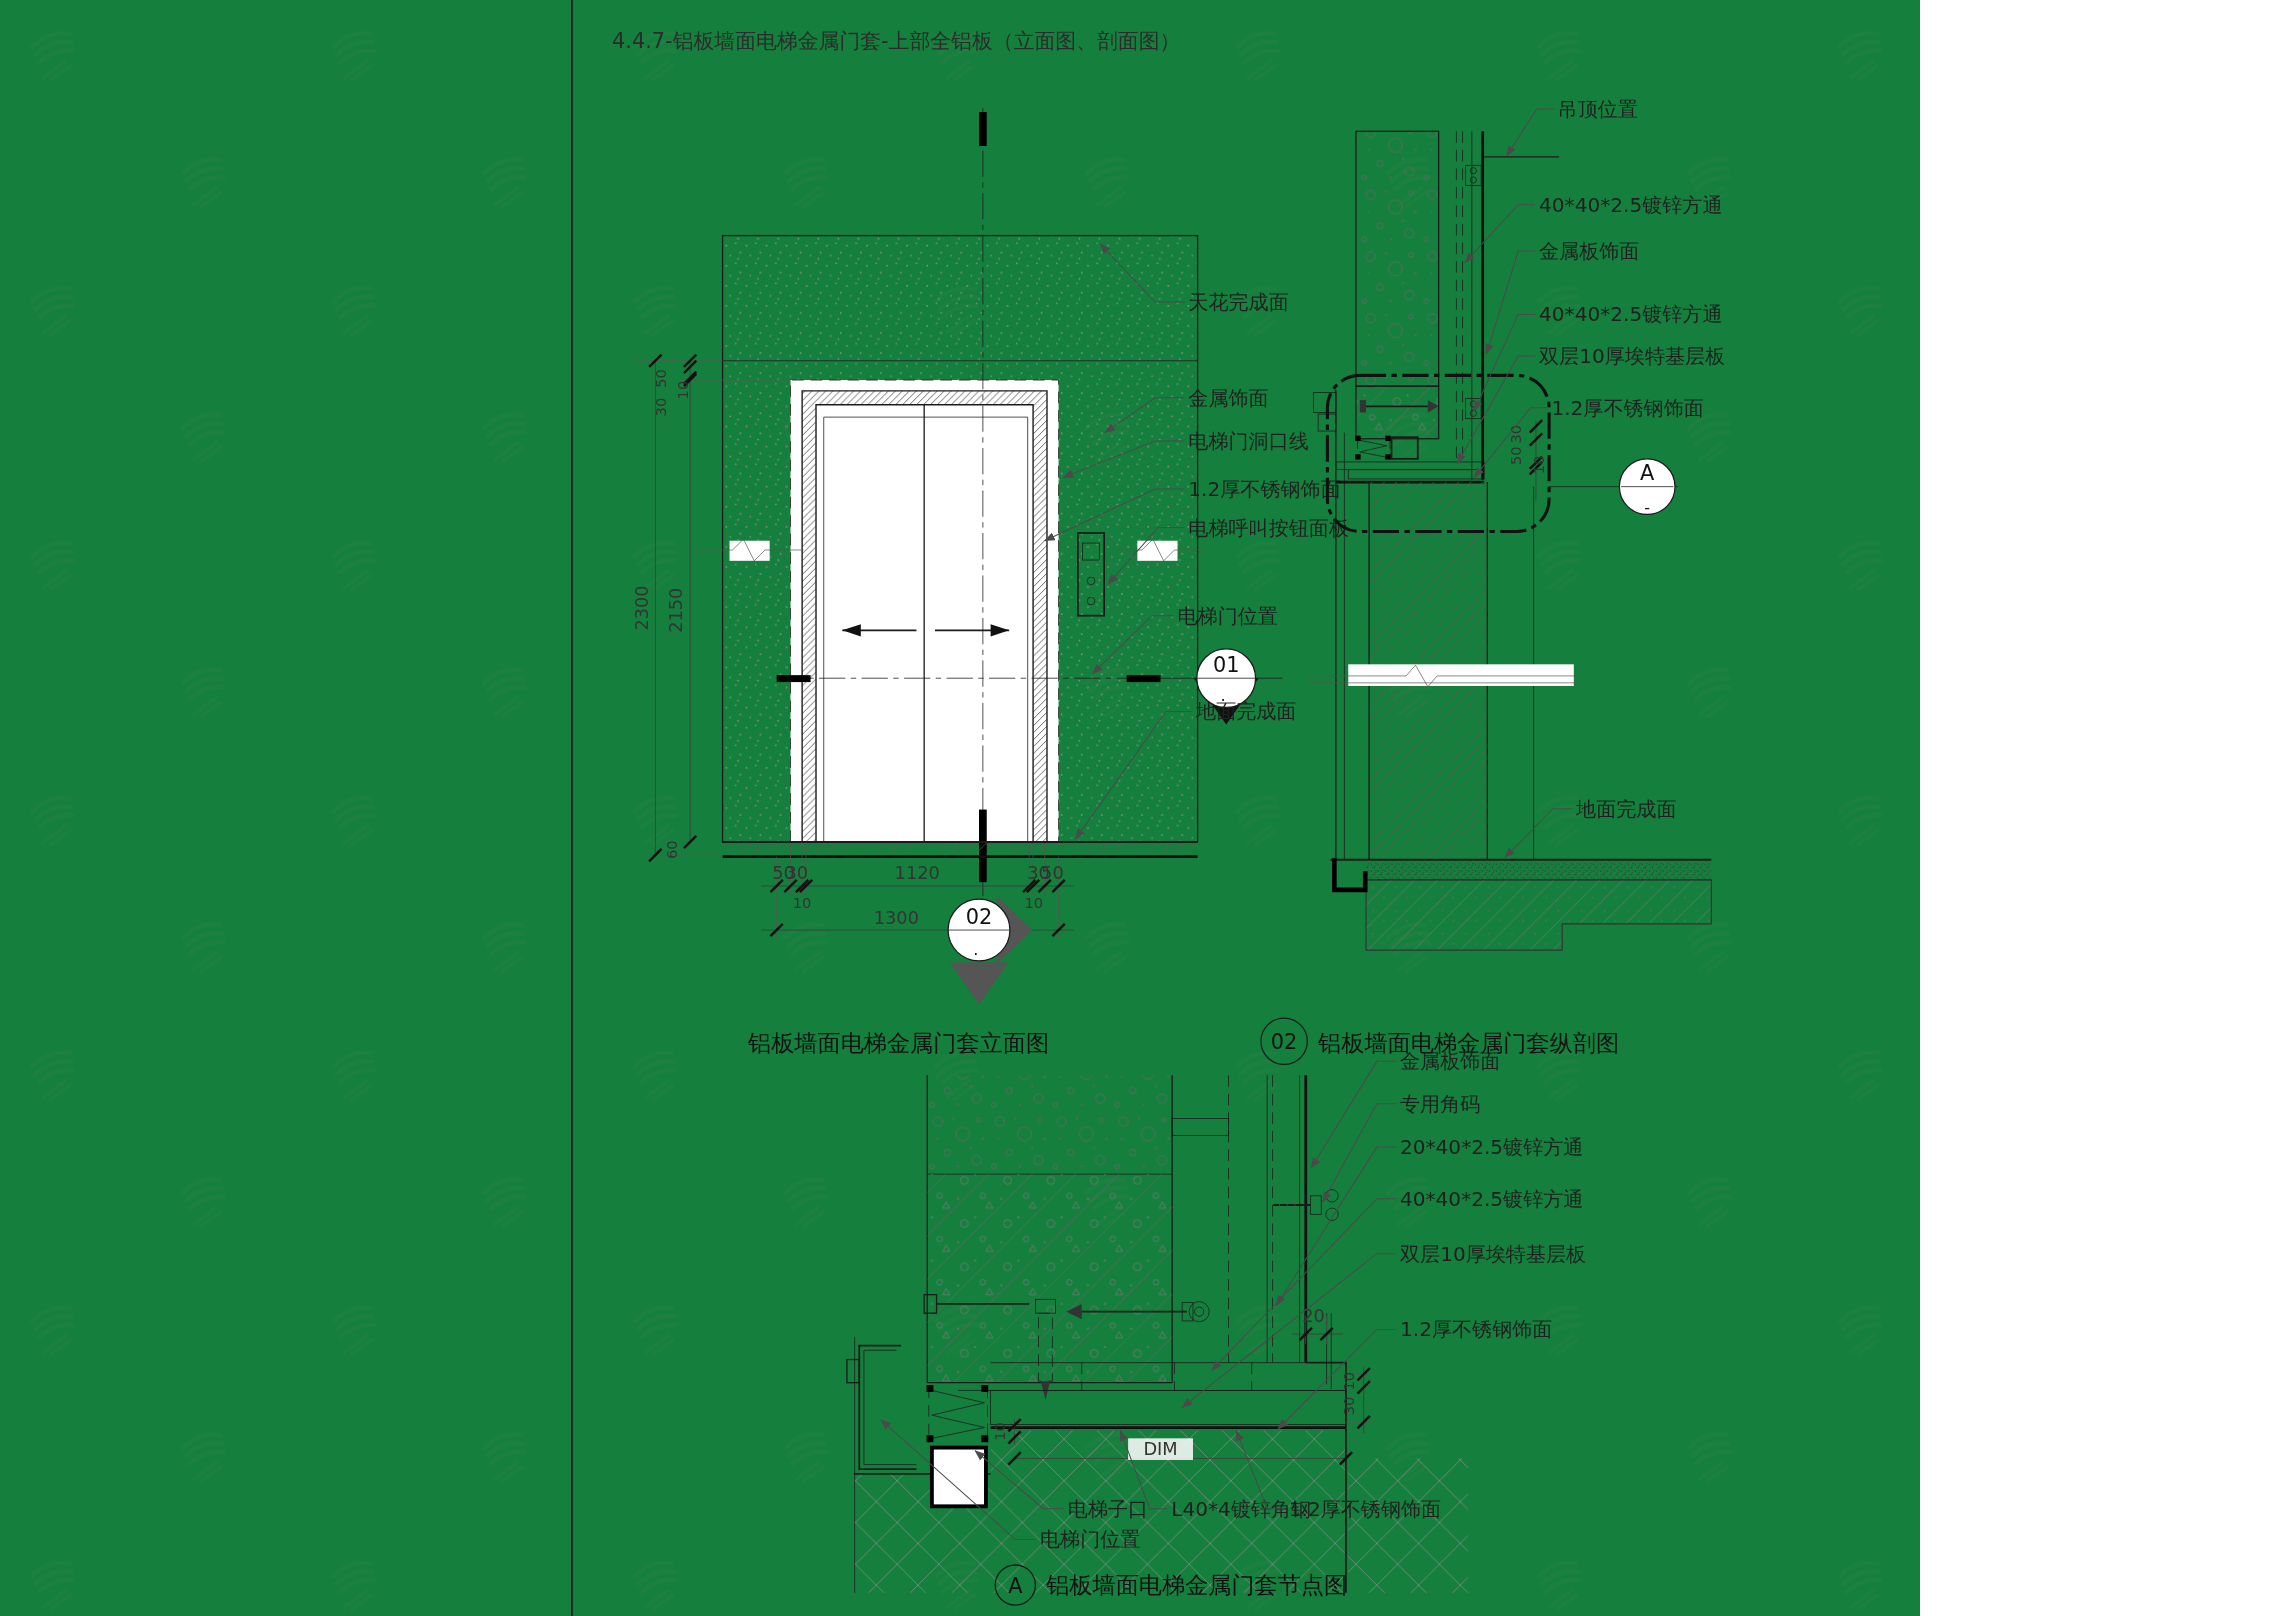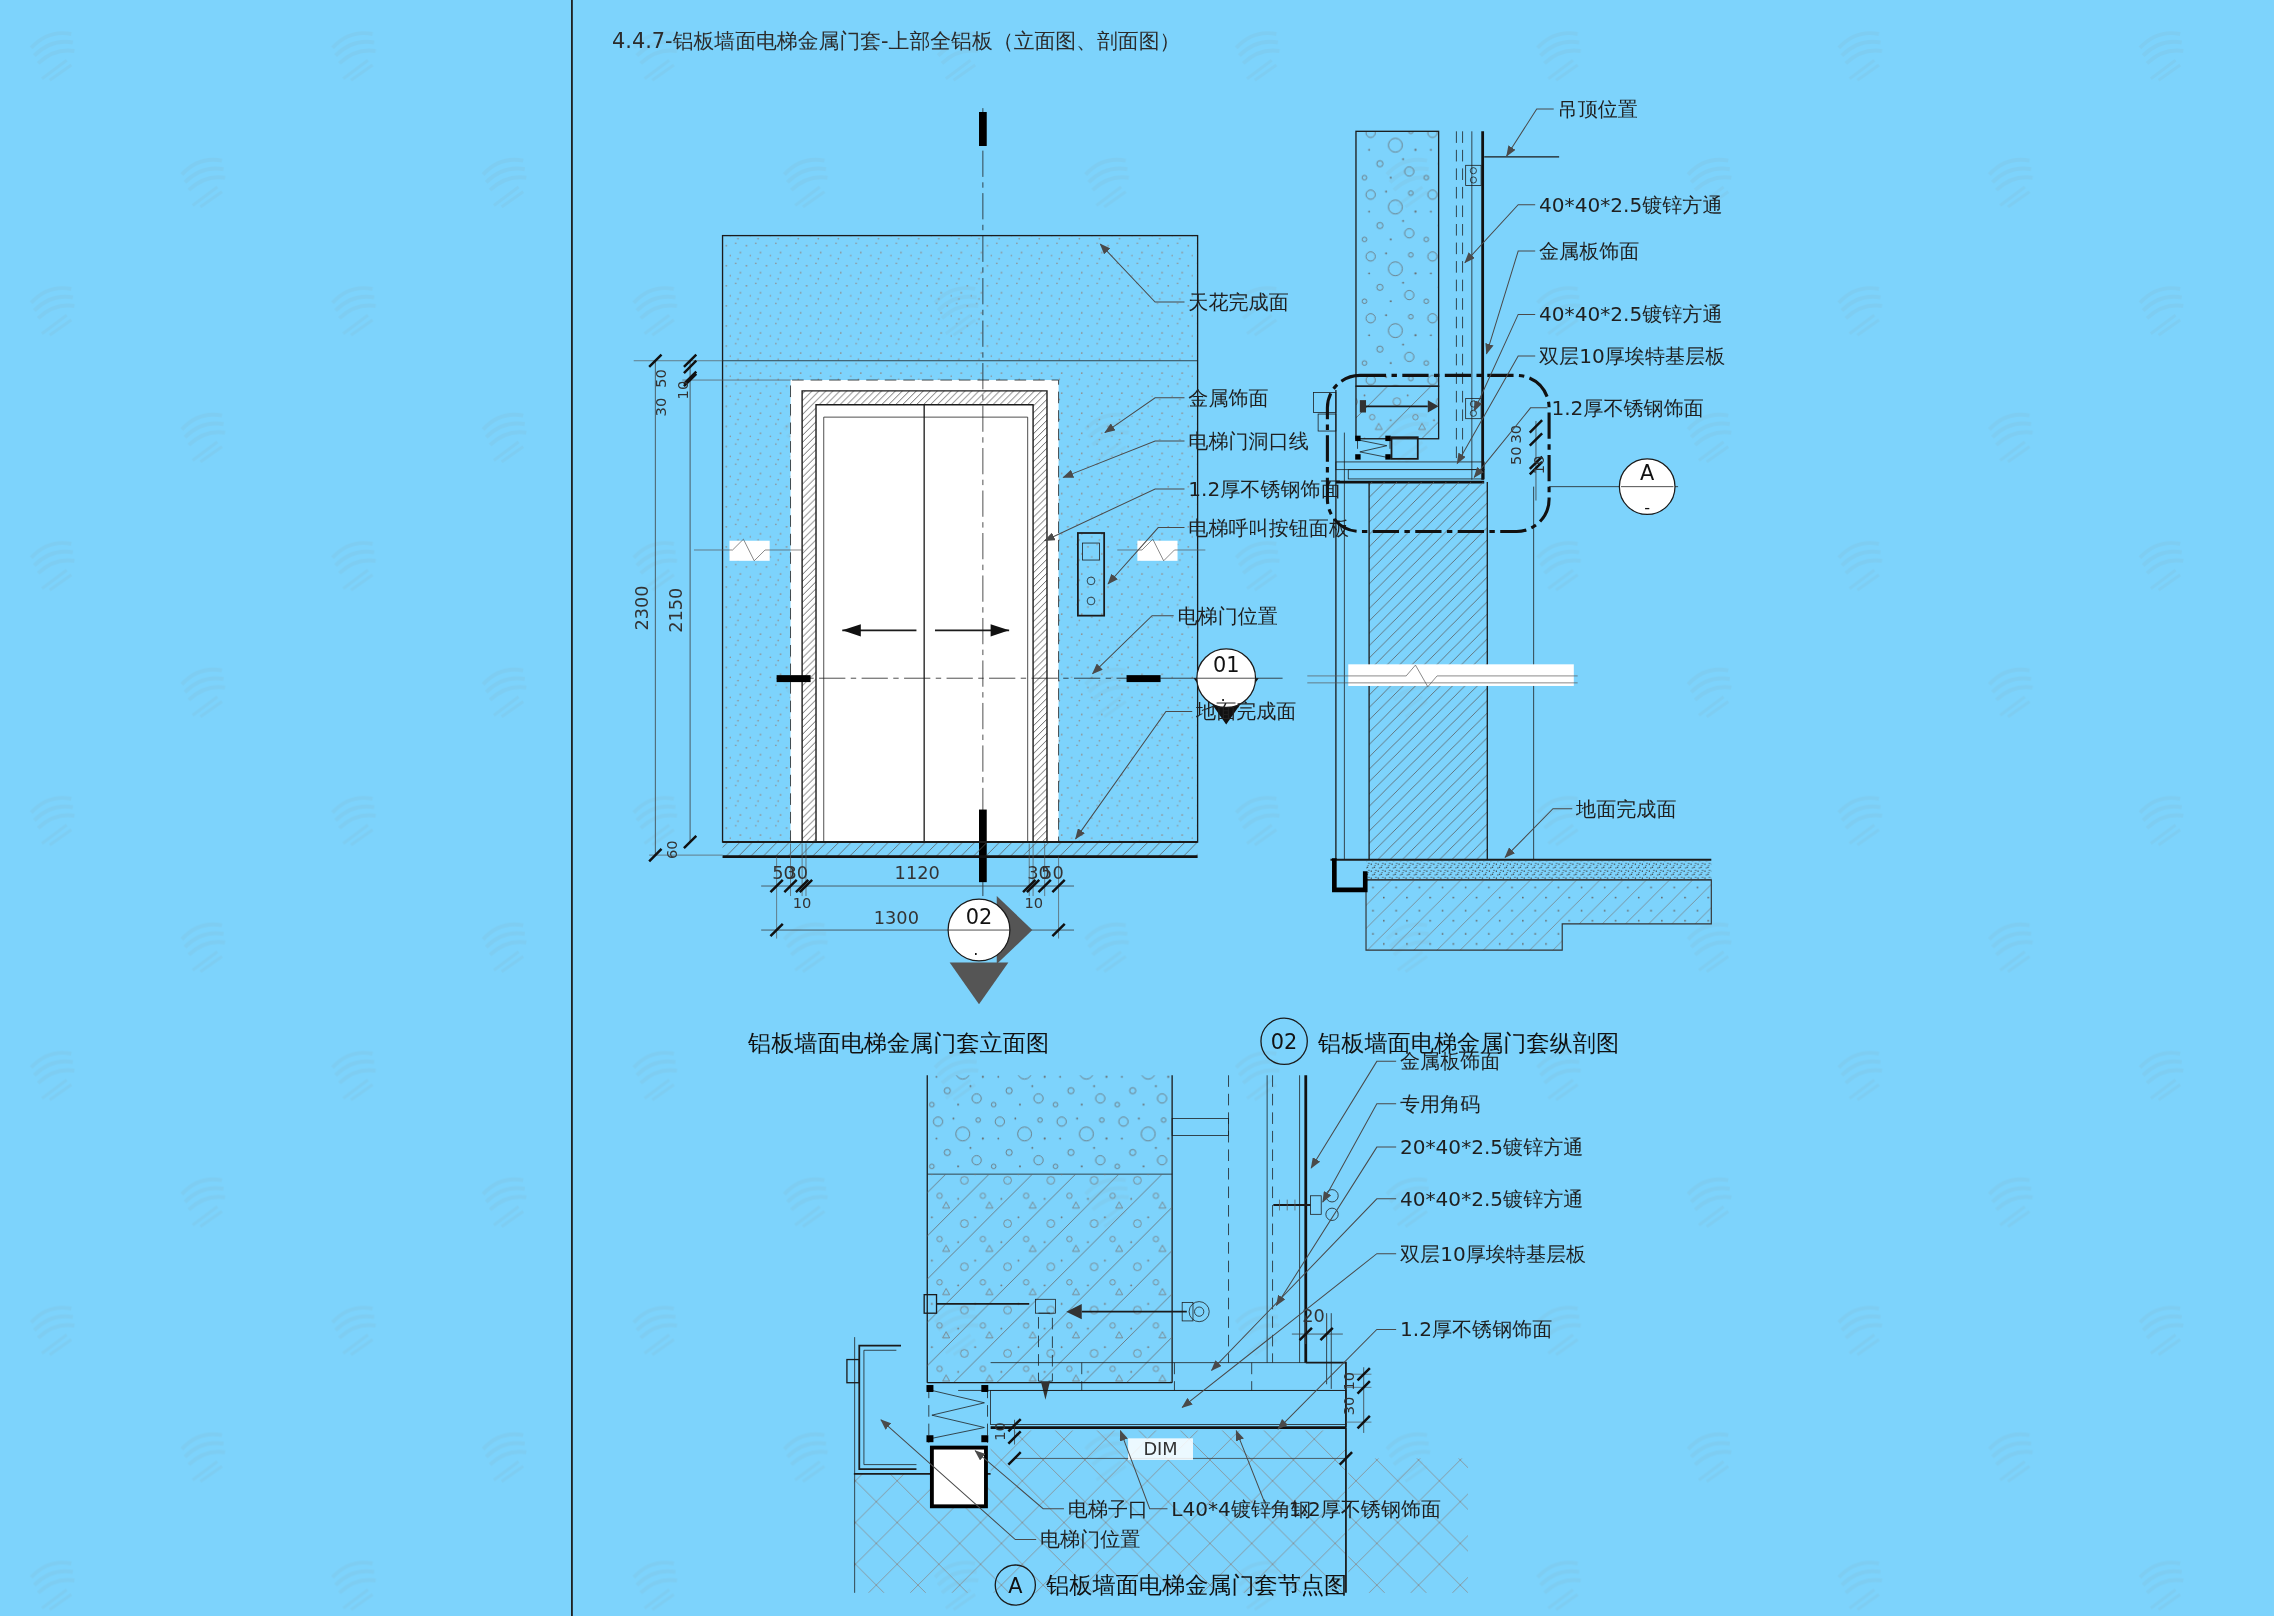--- a/index.html
+++ b/index.html
@@ -1,16 +1,16 @@
 <!DOCTYPE html>
 <html style="font-size:12.4px"><head>
 <meta charset="utf-8">
 <style>
   html,body{margin:0;padding:0;background:#ffffff;}
-  .sheet{position:relative;width:2274px;height:1616px;background:#7dd3fc;overflow:hidden;}
+  .sheet{position:relative;width:1920px;height:1616px;background:#15803d;overflow:hidden;}
   svg{display:block;}
   .ln1{stroke:#1b1b1b;stroke-width:1;fill:none}
   .ln15{stroke:#1b1b1b;stroke-width:1.7;fill:none}
   .ln2{stroke:#1b1b1b;stroke-width:2.3;fill:none}
   .ln3{stroke:#111;stroke-width:3.6;fill:none}
   .dsh{stroke-dasharray:15 9}
   .cl{stroke-dasharray:34 7 7 7}
   .dim{stroke:#3a3a3a;stroke-width:1;fill:none}
   .thin{stroke:#555;stroke-width:.9;fill:none}
   .tk{stroke:#111;stroke-width:3.2;fill:none}

